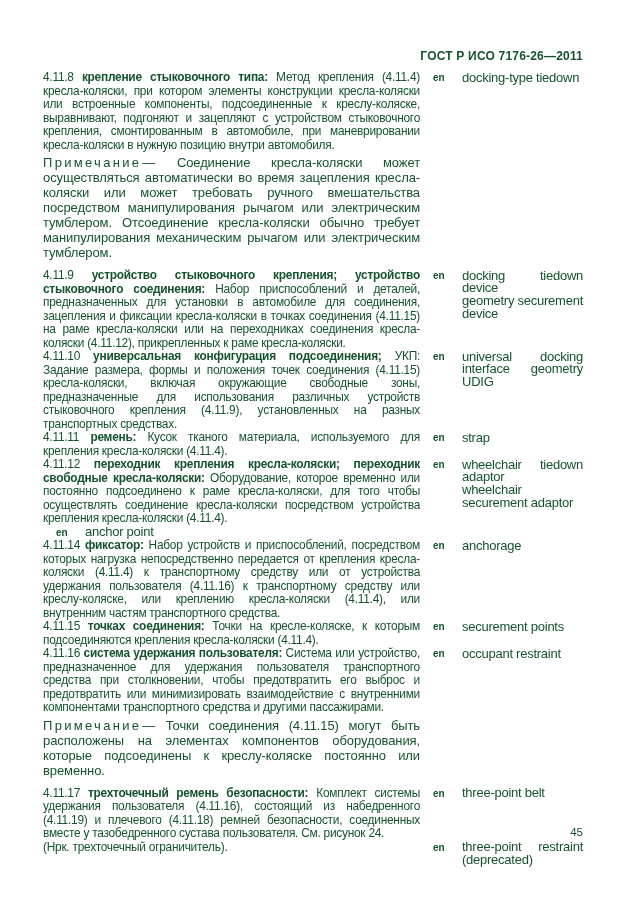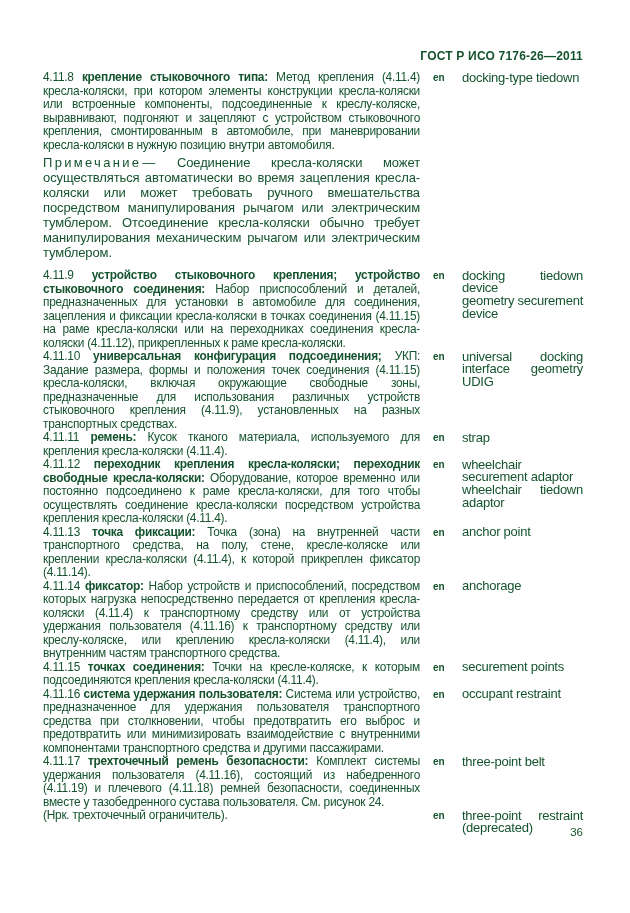--- a/index.html
+++ b/index.html
@@ -160,34 +160,29 @@
     <section class="entry">
       <div class="row">
         <p class="ru" lang="ru">
           <span>4.11.12</span>
           <span class="term">переходник крепления кресла-коляски; переходник свободные кресла-коляски:</span>
           <span>Оборудование, которое временно или постоянно подсоединено к раме кресла-коляски, для того чтобы осуществлять соединение кресла-коляски посредством устройства крепления кресла-коляски (4.11.4).</span>
         </p>
         <div class="en-col">
           <span class="en-label">en</span>
           <div class="en-terms" lang="en">
+            <div class="en-term">wheelchair tiedown adap­tor</div>
             <div class="en-term">wheelchair securement adaptor</div>
-            <div class="en-term">wheelchair tiedown adap­tor</div>
-          </div>
-        </div>
-      </div>
-    </section>
-
-    <section class="entry">
-      <div class="row">
-        <p class="ru" lang="ru">
-          <span>4.11.13</span>
-          <span class="term">точка фиксации:</span>
-          <span>Точка (зона) на внутренней части транспортного средства, на полу, стене, кресле-коляске или креплении кресла-коляски (4.11.4), к которой прикреплен фиксатор (4.11.14).</span>
-        </p>
+          </div>
+        </div>
+      </div>
+    </section>
+
+    <section class="entry">
+      <div class="row">
         <div class="en-col">
           <span class="en-label">en</span>
           <div class="en-terms" lang="en">
             <div class="en-term">anchor point</div>
           </div>
         </div>
       </div>
     </section>
 
     <section class="entry">
@@ -229,20 +224,24 @@
           <span class="term">система удержания пользователя:</span>
           <span>Система или устройство, предназначенное для удержания пользователя транспортного средства при столкновении, чтобы предотвратить его выброс и предотвратить или минимизировать взаимодействие с внутренними компонентами транспортного средства и другими пассажирами.</span>
         </p>
         <div class="en-col">
           <span class="en-label">en</span>
           <div class="en-terms" lang="en">
             <div class="en-term">occupant restraint</div>
           </div>
         </div>
       </div>
+      <p class="note" lang="ru">
+        <span class="note-label">Примечание</span><span class="note-dash">—</span>
+        <span>Точки соединения (4.11.15) могут быть расположены на элементах компонентов оборудования, которые подсоединены к креслу-коляске постоянно или временно.</span>
+      </p>
     </section>
 
     <section class="entry">
       <div class="row">
         <p class="ru" lang="ru">
           <span>4.11.17</span>
           <span class="term">трехточечный ремень безопасности:</span>
           <span>Комплект системы удержания пользователя (4.11.16), состоящий из набедренного (4.11.19) и плечевого (4.11.18) ремней безопасности, соединенных вместе у тазобедренного сустава пользователя. См. рисунок 24.</span>
         </p>
         <div class="en-col">
@@ -258,15 +257,15 @@
           <span class="en-label">en</span>
           <div class="en-terms" lang="en">
             <div class="en-term">three-point restraint (dep­recated)</div>
           </div>
         </div>
       </div>
     </section>
 
   </div>
 
-  <div class="page-number">36</div>
+  <div class="page-number">45</div>
 
 </div>
 
 </body></html>

